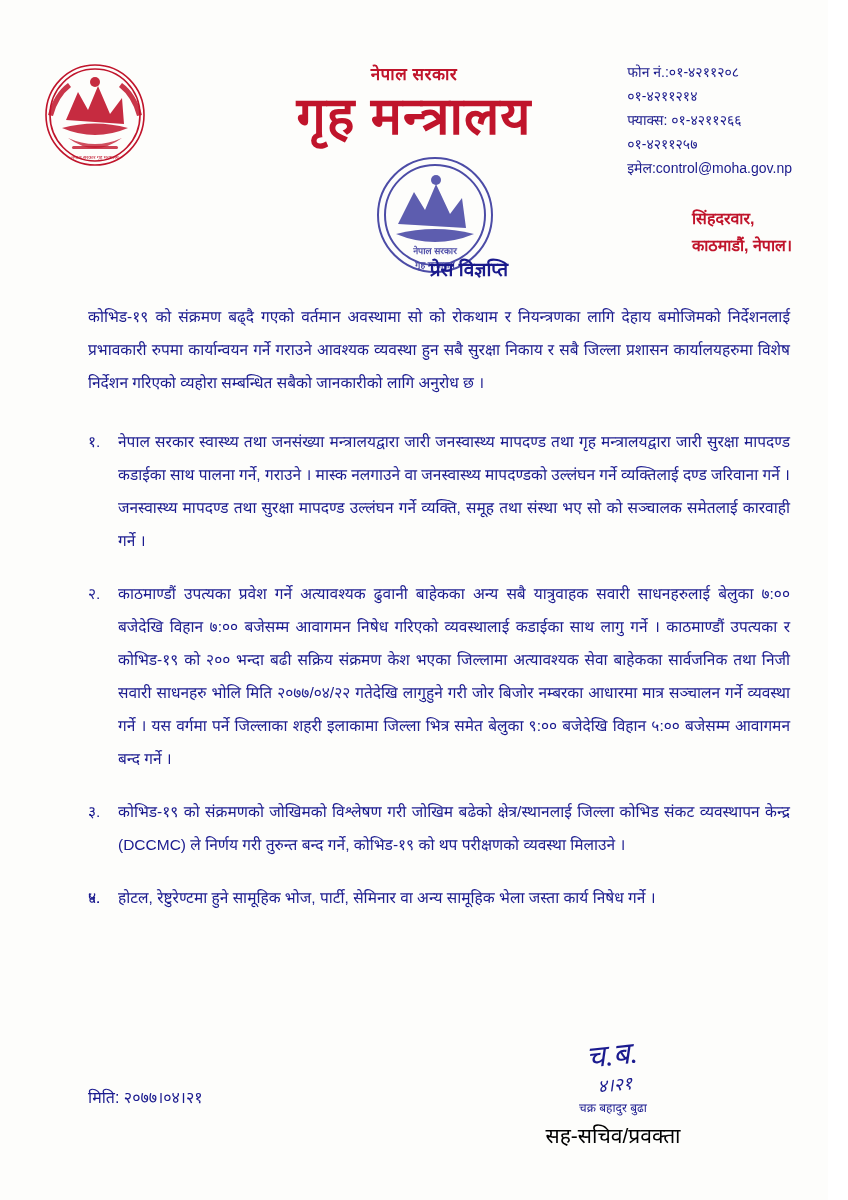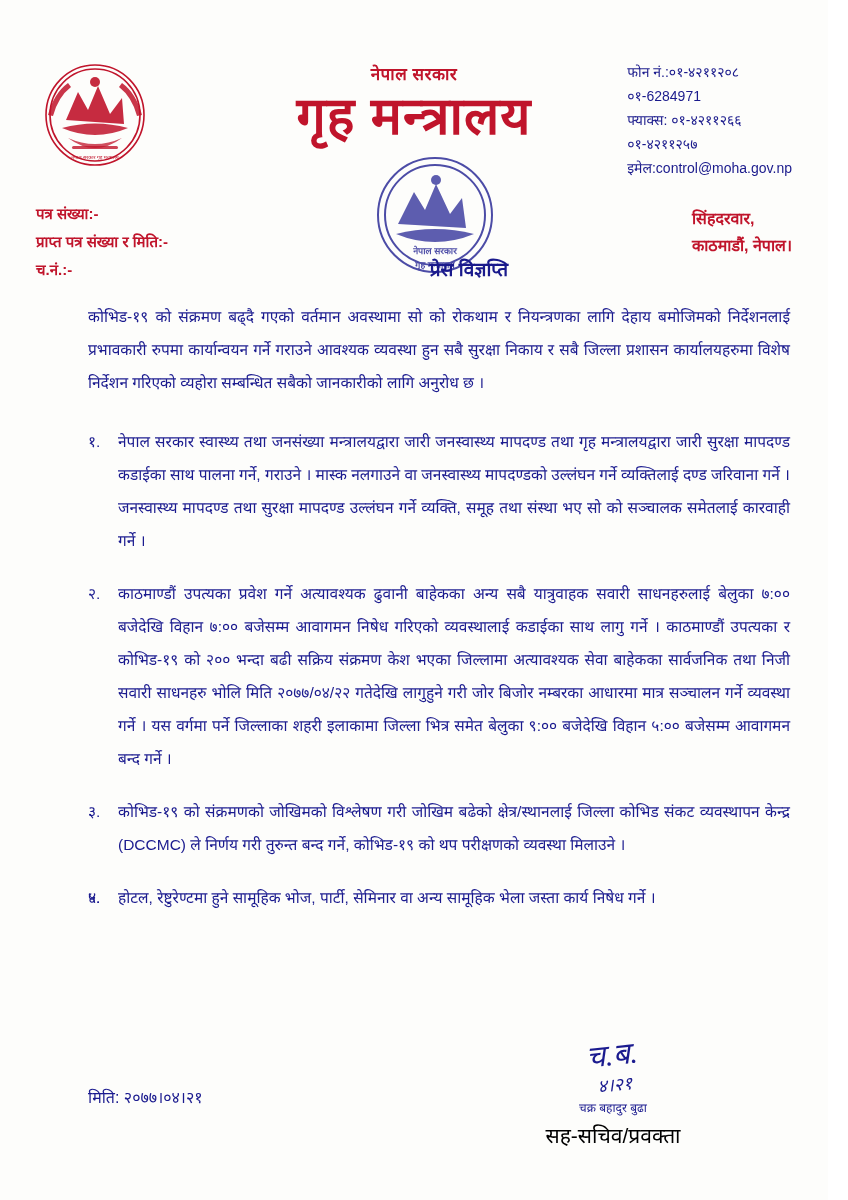--- a/index.html
+++ b/index.html
@@ -209,36 +209,31 @@
         </g>
         <text x="57" y="101" text-anchor="middle" font-size="5" fill="#c0142b" font-family="Liberation Sans, sans-serif">नेपाल सरकार गृह मन्त्रालय</text>
       </svg>
     </div>
 
     <div class="gov-line">नेपाल सरकार</div>
     <div class="ministry-title">गृह मन्त्रालय</div>
 
     <div class="contact">
       <div>फोन नं.:०१-४२११२०८</div>
-      <div>०१-6284971</div>
+      <div>०१-४२११२१४</div>
       <div>फ्याक्स: ०१-४२११२६६</div>
       <div>०१-४२११२५७</div>
       <div>इमेल:control@moha.gov.np</div>
     </div>
 
     <div class="address">
       <div>सिंहदरवार,</div>
       <div>काठमाडौं, नेपाल।</div>
     </div>
 
-    <div class="ref-block">
-      <div>पत्र संख्या:-</div>
-      <div>प्राप्त पत्र संख्या र मिति:-</div>
-      <div>च.नं.:-</div>
-    </div>
 
     <div class="seal">
       <svg width="130" height="130" viewBox="0 0 130 130">
         <g fill="none" stroke="#1b1b8f" stroke-width="2">
           <circle cx="65" cy="65" r="57"></circle>
           <circle cx="65" cy="65" r="50"></circle>
         </g>
         <g fill="#1b1b8f" opacity="0.9">
           <path d="M28 74 L44 42 L55 60 L66 34 L80 64 L92 48 L96 78 Z"></path>
           <path d="M26 84 q39 -10 78 0 q-39 16 -78 0 z"></path>

